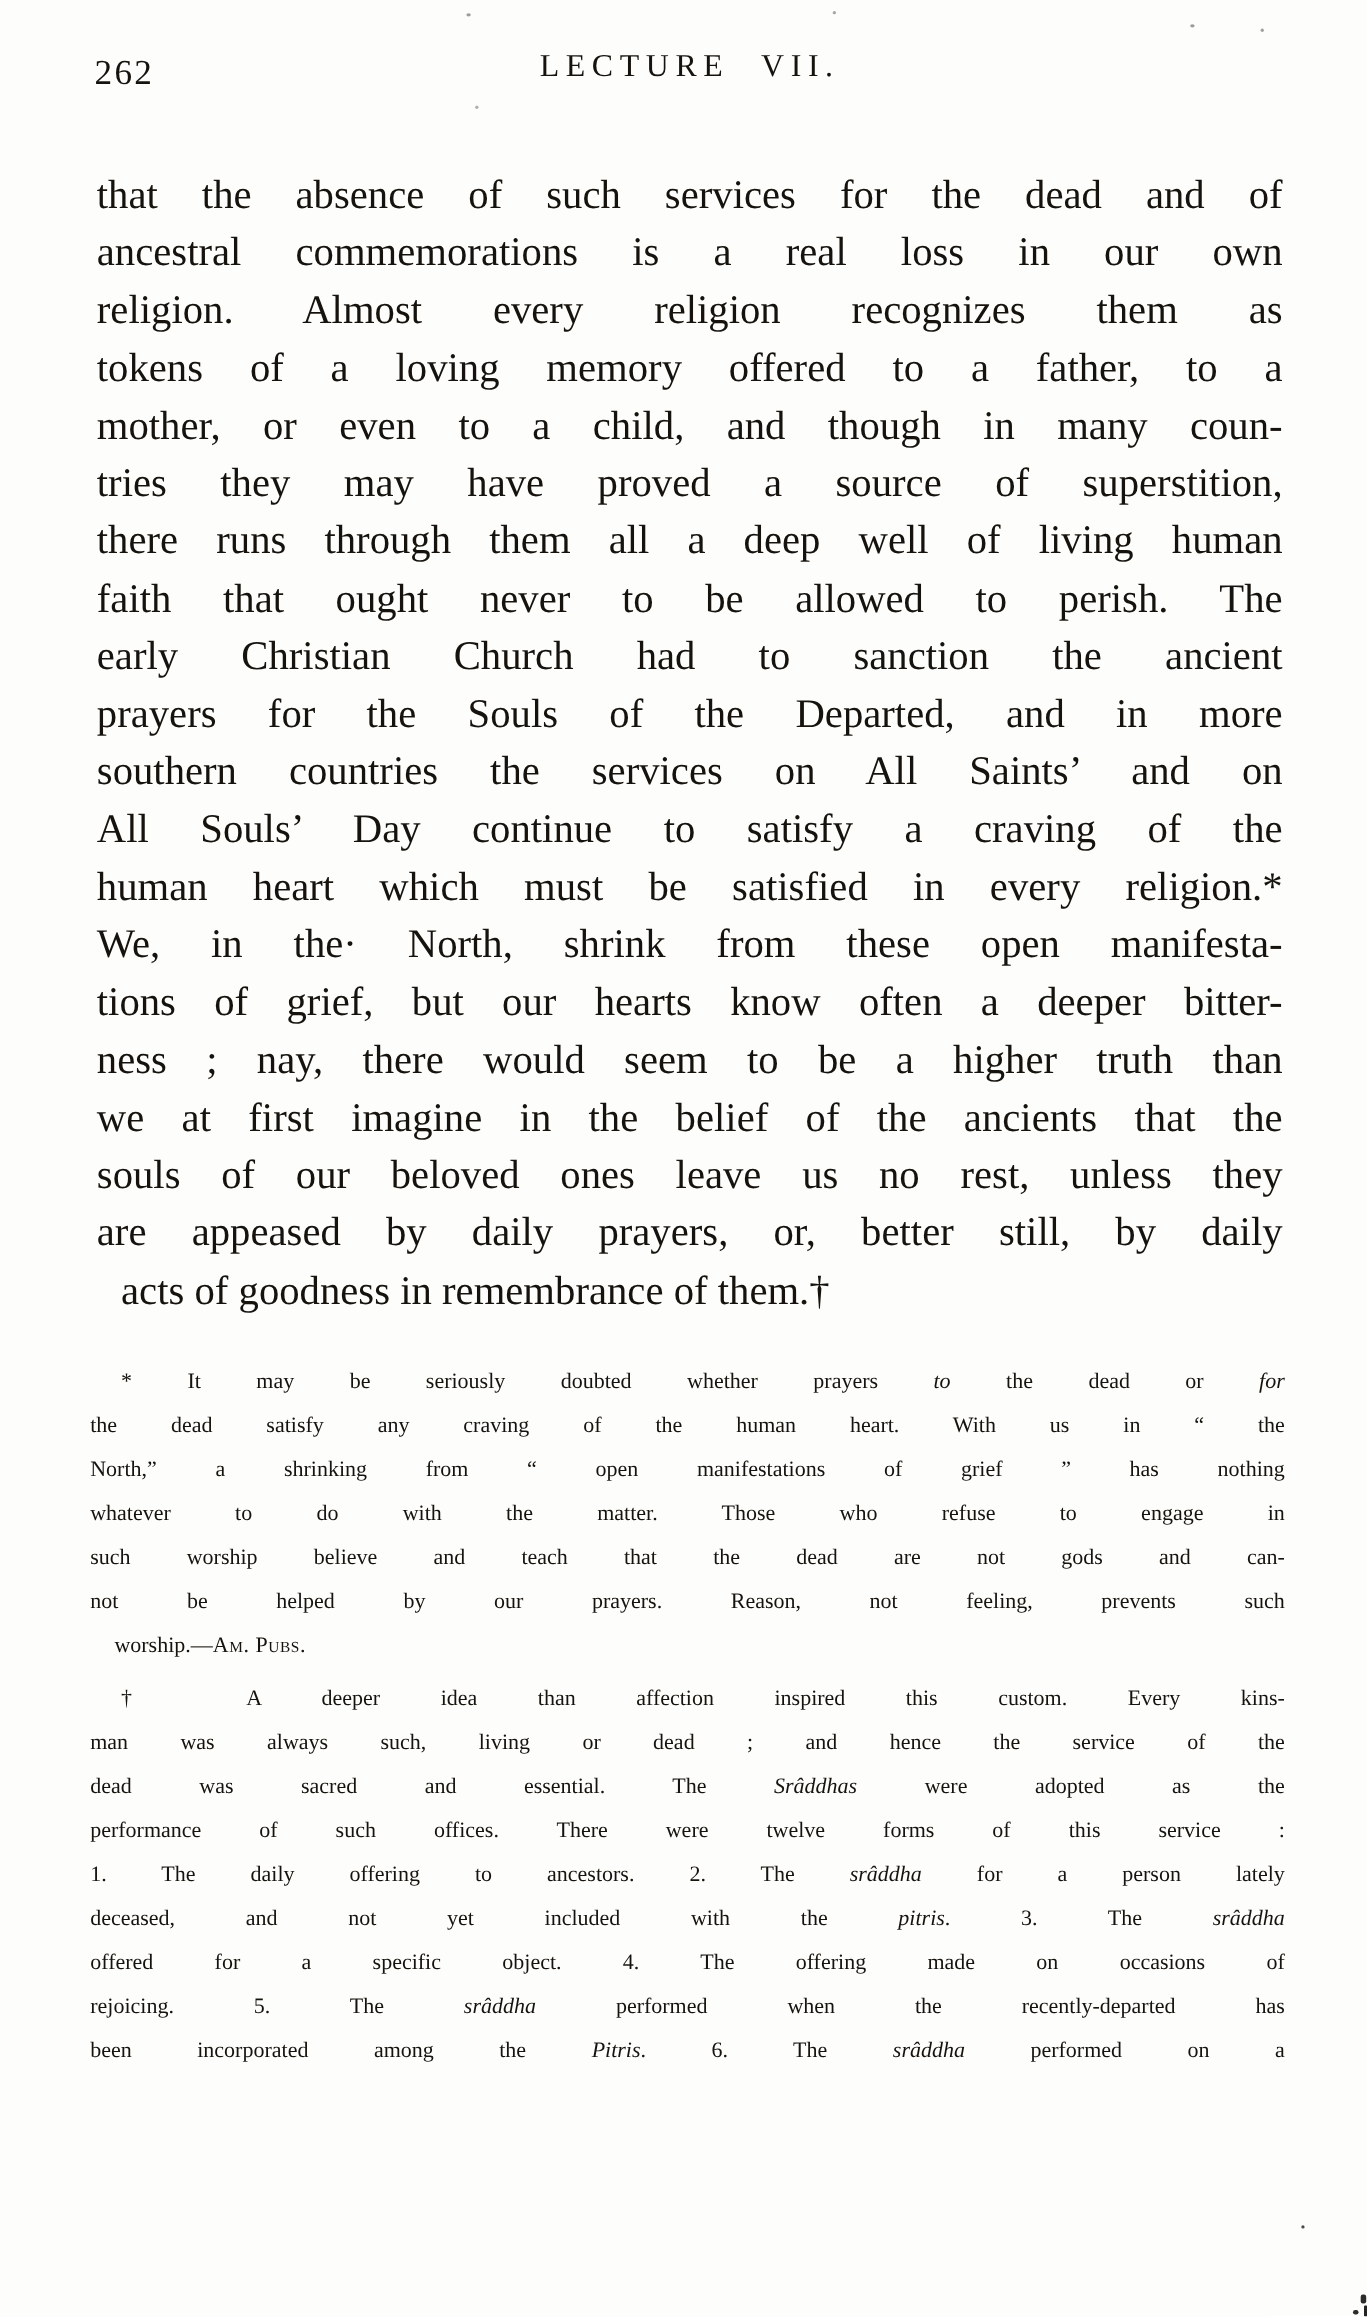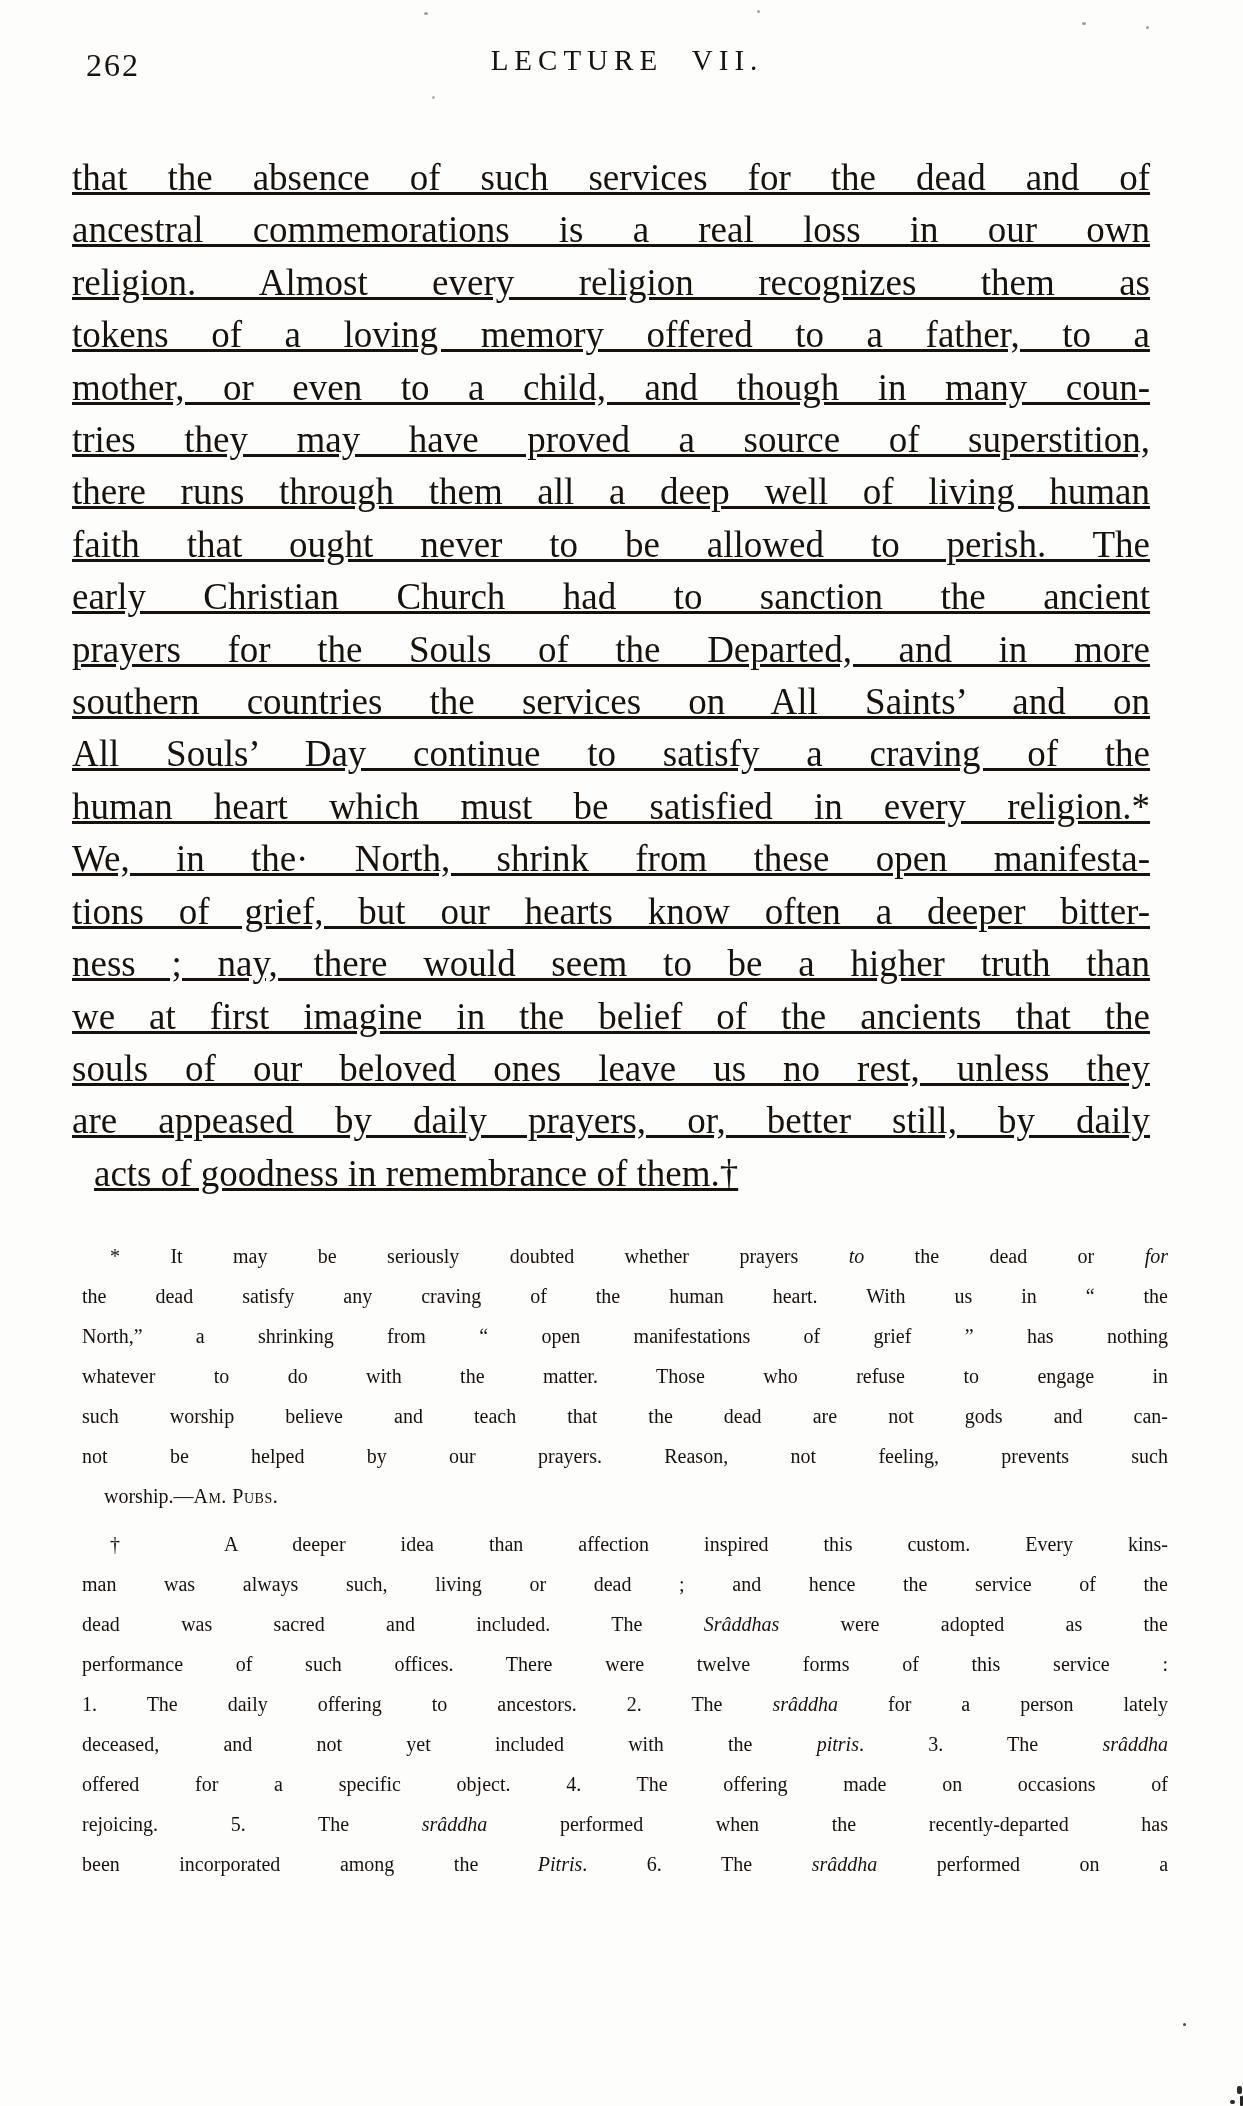--- a/index.html
+++ b/index.html
@@ -9,22 +9,22 @@
     width:1243px;height:2106px;
     background:var(--paper);
     color:var(--ink);
     font-family:"Liberation Serif","DejaVu Serif",serif;
     overflow:hidden;
   }
   .header{position:absolute;top:44px;left:88px;width:1078px;height:48px;}
   .pagenum{position:absolute;left:-2px;top:3px;font-size:32px;letter-spacing:2px;}
   .running{display:block;text-align:center;font-size:29px;letter-spacing:6px;word-spacing:16px;}
   .bodytext{
-    position:absolute;top:152px;left:72px;width:1078px;
-    font-size:37px;line-height:52.4px;text-decoration:underline;
+    position:absolute;top:152px;left:88px;width:1078px;
+    font-size:37px;line-height:52.4px;
   }
   .footnotes{
     position:absolute;top:1236px;left:82px;width:1086px;
     font-size:20px;line-height:40px;
   }
   .fn2{margin-top:8px;}
   .line{text-align:justify;text-align-last:justify;white-space:normal;}
   .line.para-end{text-align-last:left;margin-left:22px;}
   .line.indent{text-indent:28px;}
   .seg-i{font-style:italic;}
@@ -70,21 +70,21 @@
         <div class="line">the dead satisfy any craving of the human heart. With us in “ the</div>
         <div class="line">North,” a shrinking from “ open manifestations of grief ” has nothing</div>
         <div class="line">whatever to do with the matter. Those who refuse to engage in</div>
         <div class="line">such worship believe and teach that the dead are not gods and can-</div>
         <div class="line">not be helped by our prayers. Reason, not feeling, prevents such</div>
         <div class="line para-end"><span>worship.—</span><span class="seg-sc">Am. Pubs.</span></div>
       </div>
     <div class="footnote fn2">
         <div class="line indent">† A deeper idea than affection inspired this custom. Every kins-</div>
         <div class="line">man was always such, living or dead ; and hence the service of the</div>
-        <div class="line"><span>dead was sacred and included. The </span><span class="seg-i">Srâddhas</span><span> were adopted as the</span></div>
+        <div class="line"><span>dead was sacred and essential. The </span><span class="seg-i">Srâddhas</span><span> were adopted as the</span></div>
         <div class="line">performance of such offices. There were twelve forms of this service :</div>
         <div class="line"><span>1. The daily offering to ancestors. 2. The </span><span class="seg-i">srâddha</span><span> for a person lately</span></div>
         <div class="line"><span>deceased, and not yet included with the </span><span class="seg-i">pitris</span><span>. 3. The </span><span class="seg-i">srâddha</span></div>
         <div class="line">offered for a specific object. 4. The offering made on occasions of</div>
         <div class="line"><span>rejoicing. 5. The </span><span class="seg-i">srâddha</span><span> performed when the recently-departed has</span></div>
         <div class="line"><span>been incorporated among the </span><span class="seg-i">Pitris</span><span>. 6. The </span><span class="seg-i">srâddha</span><span> performed on a</span></div>
       </div>
   </div>
 
   <i class="speck" style="left:424px;top:12px;width:4px;height:3px;background:#9d9d9d;"></i>

